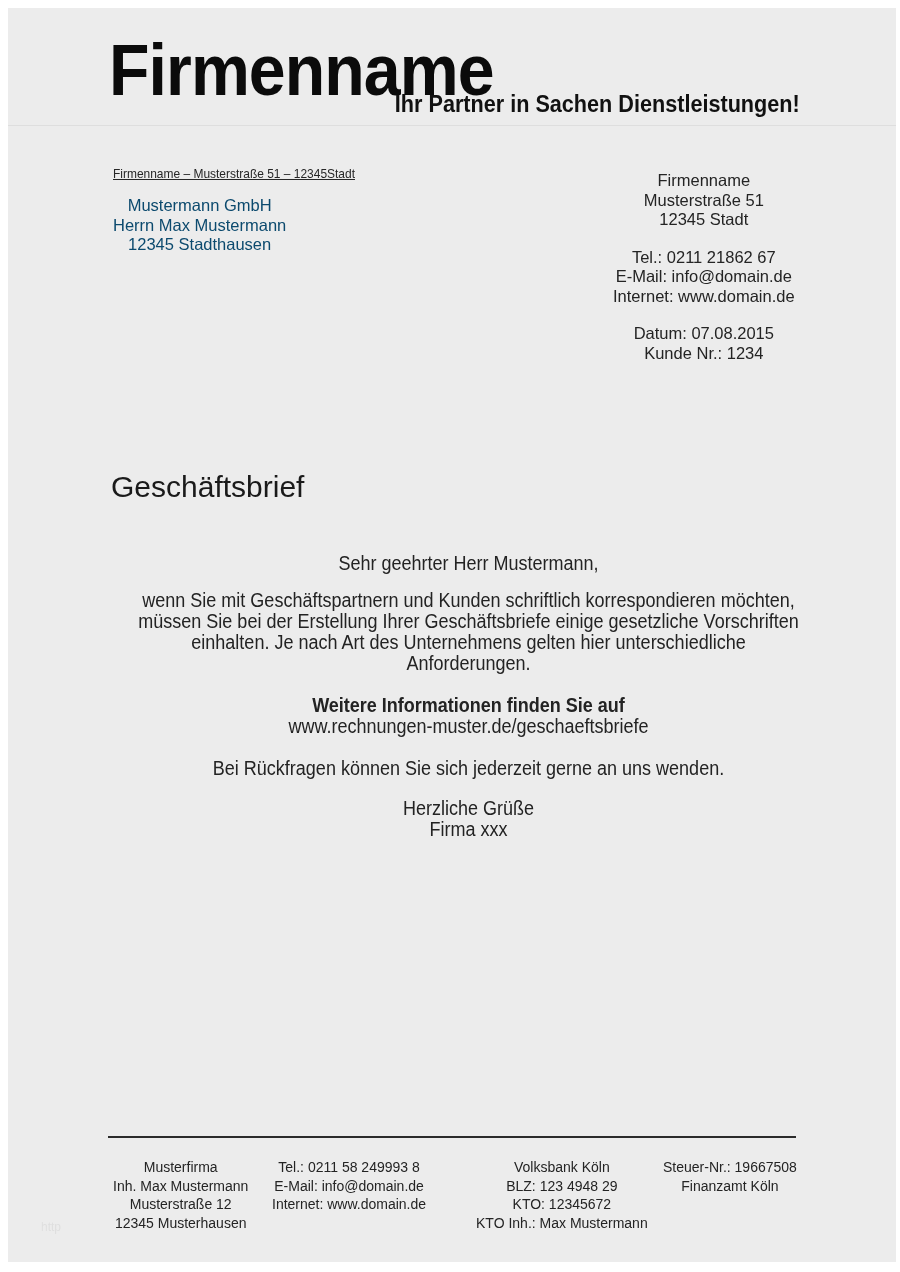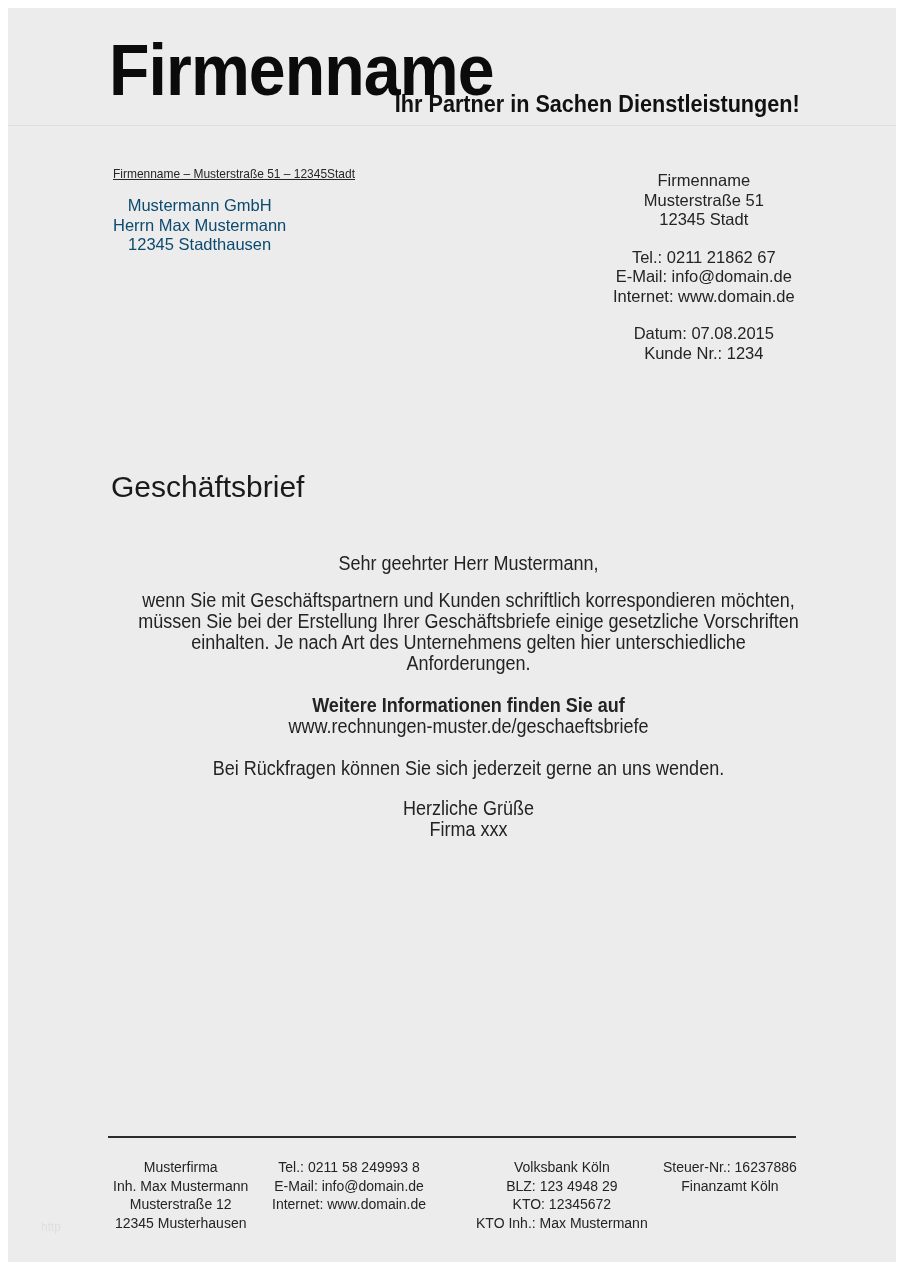--- a/index.html
+++ b/index.html
@@ -143,18 +143,18 @@
 Inh. Max Mustermann
 Musterstraße 12
 12345 Musterhausen</div>
   <div class="abs footer-col c2">Tel.: 0211 58 249993 8
 E-Mail: info@domain.de
 Internet: www.domain.de</div>
   <div class="abs footer-col c3">Volksbank Köln
 BLZ: 123 4948 29
 KTO: 12345672
 KTO Inh.: Max Mustermann</div>
-  <div class="abs footer-col c4">Steuer-Nr.: 16237886
+  <div class="abs footer-col c4">Steuer-Nr.: 19667508
 Finanzamt Köln</div>
 
   <div class="abs watermark">http</div>
 
 </div>
 
 </body></html>

